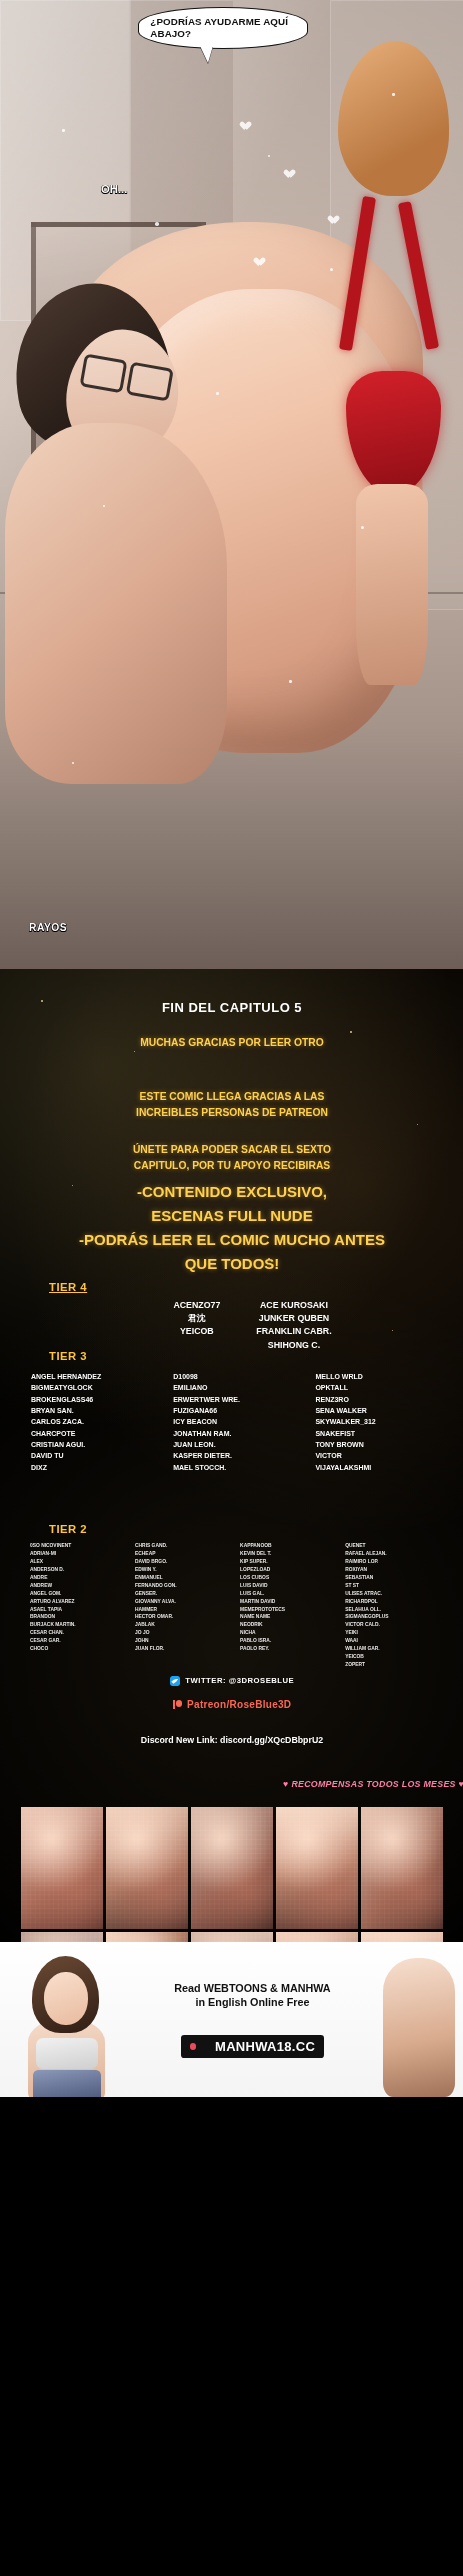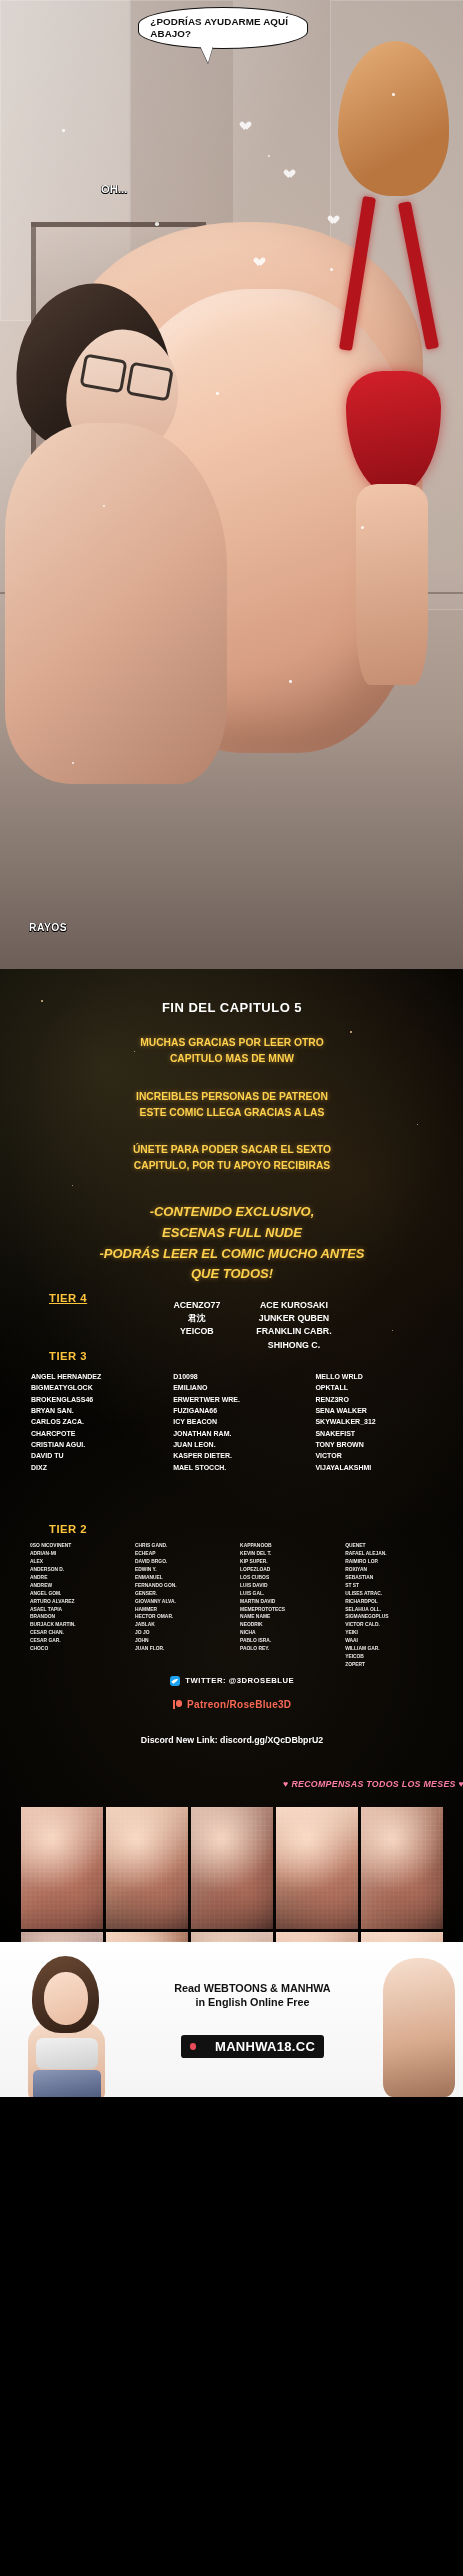--- a/index.html
+++ b/index.html
@@ -245,38 +245,37 @@
   }
   .thanks3 {
     top: 173px;
     color: #ffd14d;
     font-weight: 700;
     font-size: 10.3px;
     line-height: 1.55;
     text-shadow: 0 0 5.2px rgba(255,190,60,.5);
   }
   .bullets {
-    top: 233px;
+    top: 211px;
     color: #ffd14d;
     font-weight: 700;
-    font-size: 13px;
+    font-size: 15px;
     line-height: 1.6;
     text-shadow: 0 0 5.2px rgba(255,190,60,.5);
-    font-style: italic;
   }
 
   .tier-label {
     position: absolute;
     left: 49px;
     color: #ffc53d;
     font-weight: 700;
     font-size: 11.3px;
     letter-spacing: 0.5px;
   }
-  .t4 { top: 323px; text-decoration: underline; }
+  .t4 { top: 312px; text-decoration: underline; }
   .t3 { top: 381px; }
   .t2 { top: 554px; }
 
   .tier4-cols {
     position: absolute;
     left: 93px; top: 330px; width: 319px;
     display: flex; gap: 36px; justify-content: center;
   }
   .tier4-col { text-align: center; }
   .tier4-col div {
@@ -545,26 +544,25 @@
     <div class="dust" style="left:350px; top:62px; width:1.5px; height:1.5px;"></div>
     <div class="dust" style="left:417px; top:155px; width:1px; height:1px;"></div>
     <div class="dust" style="left:72px; top:216px; width:1px; height:1px;"></div>
     <div class="dust" style="left:268px; top:289px; width:1.5px; height:1.5px;"></div>
     <div class="dust" style="left:392px; top:361px; width:1px; height:1px;"></div>
 
     <div class="c-block fin">FIN DEL CAPITULO 5</div>
 
     <div class="c-block thanks">
       <div>MUCHAS GRACIAS POR LEER OTRO</div>
-      <div>CAPITULO MAS DE MNW</div>
     </div>
 
     <div class="c-block thanks2">
+      <div>ESTE COMIC LLEGA GRACIAS A LAS</div>
       <div>INCREIBLES PERSONAS DE PATREON</div>
-      <div>ESTE COMIC LLEGA GRACIAS A LAS</div>
     </div>
 
     <div class="c-block thanks3">
       <div>ÚNETE PARA PODER SACAR EL SEXTO</div>
       <div>CAPITULO, POR TU APOYO RECIBIRAS</div>
     </div>
 
     <div class="c-block bullets">
       <div>-CONTENIDO EXCLUSIVO,</div>
       <div>ESCENAS FULL NUDE</div>

